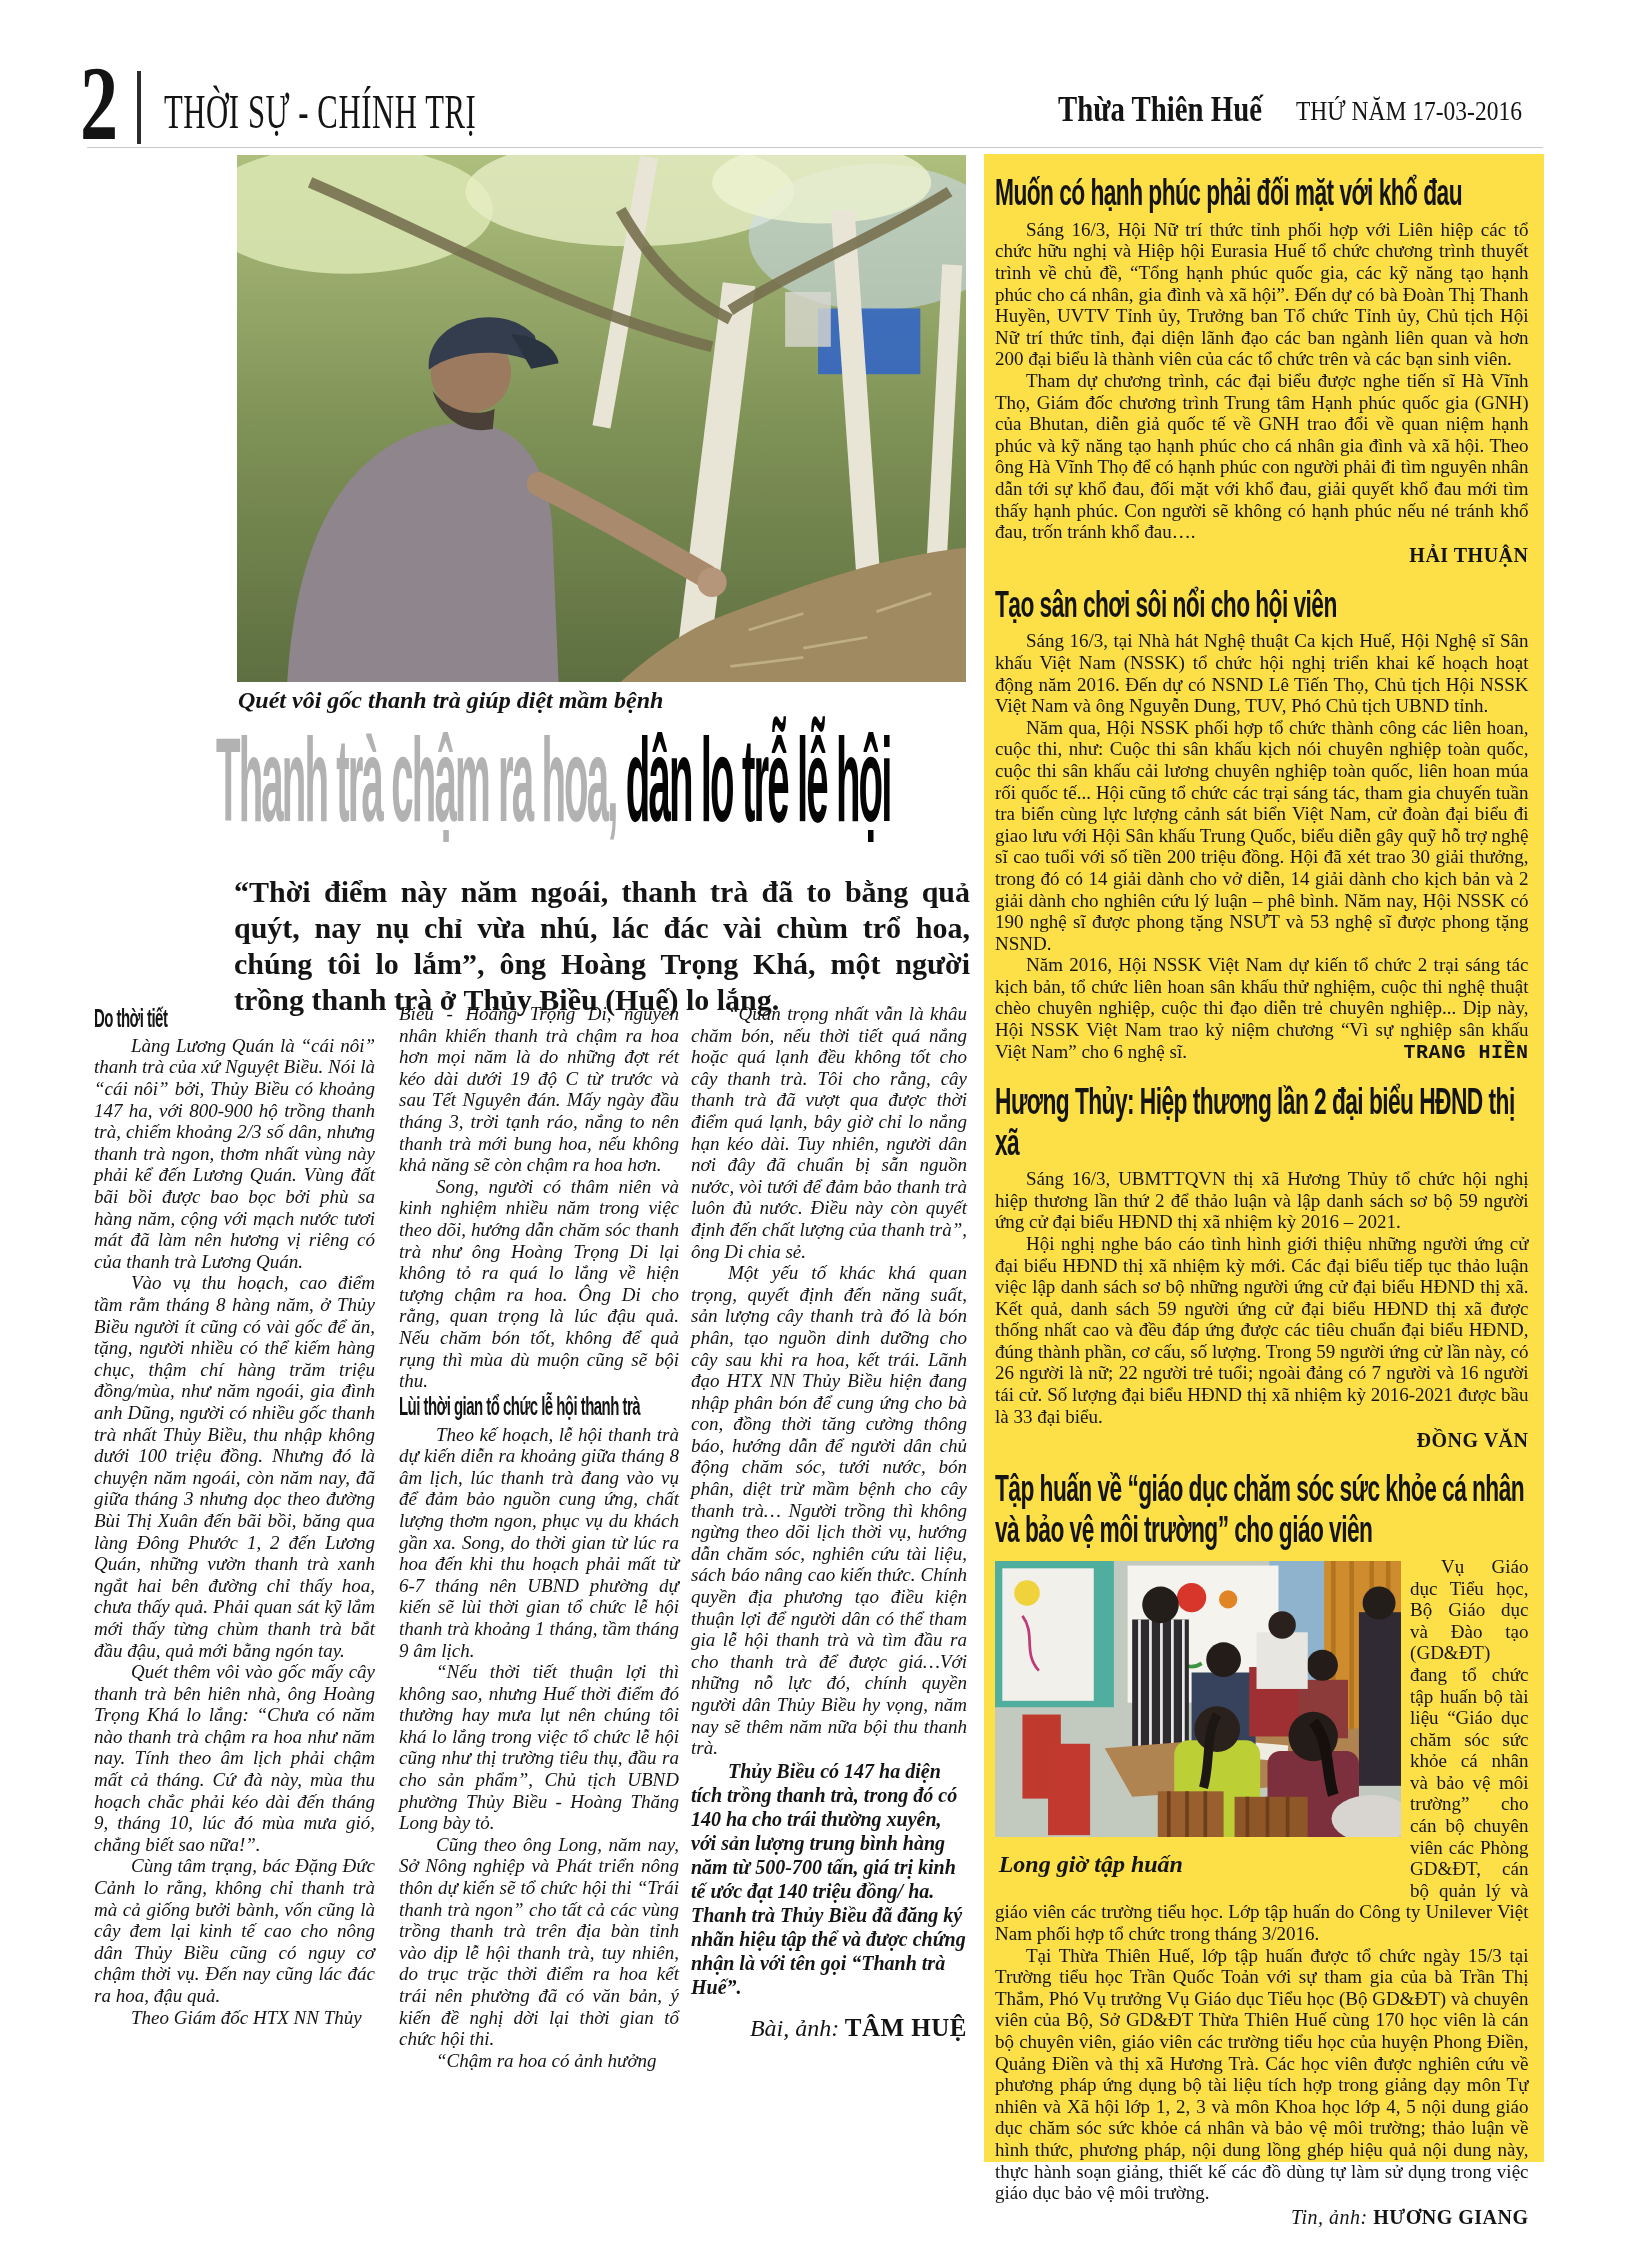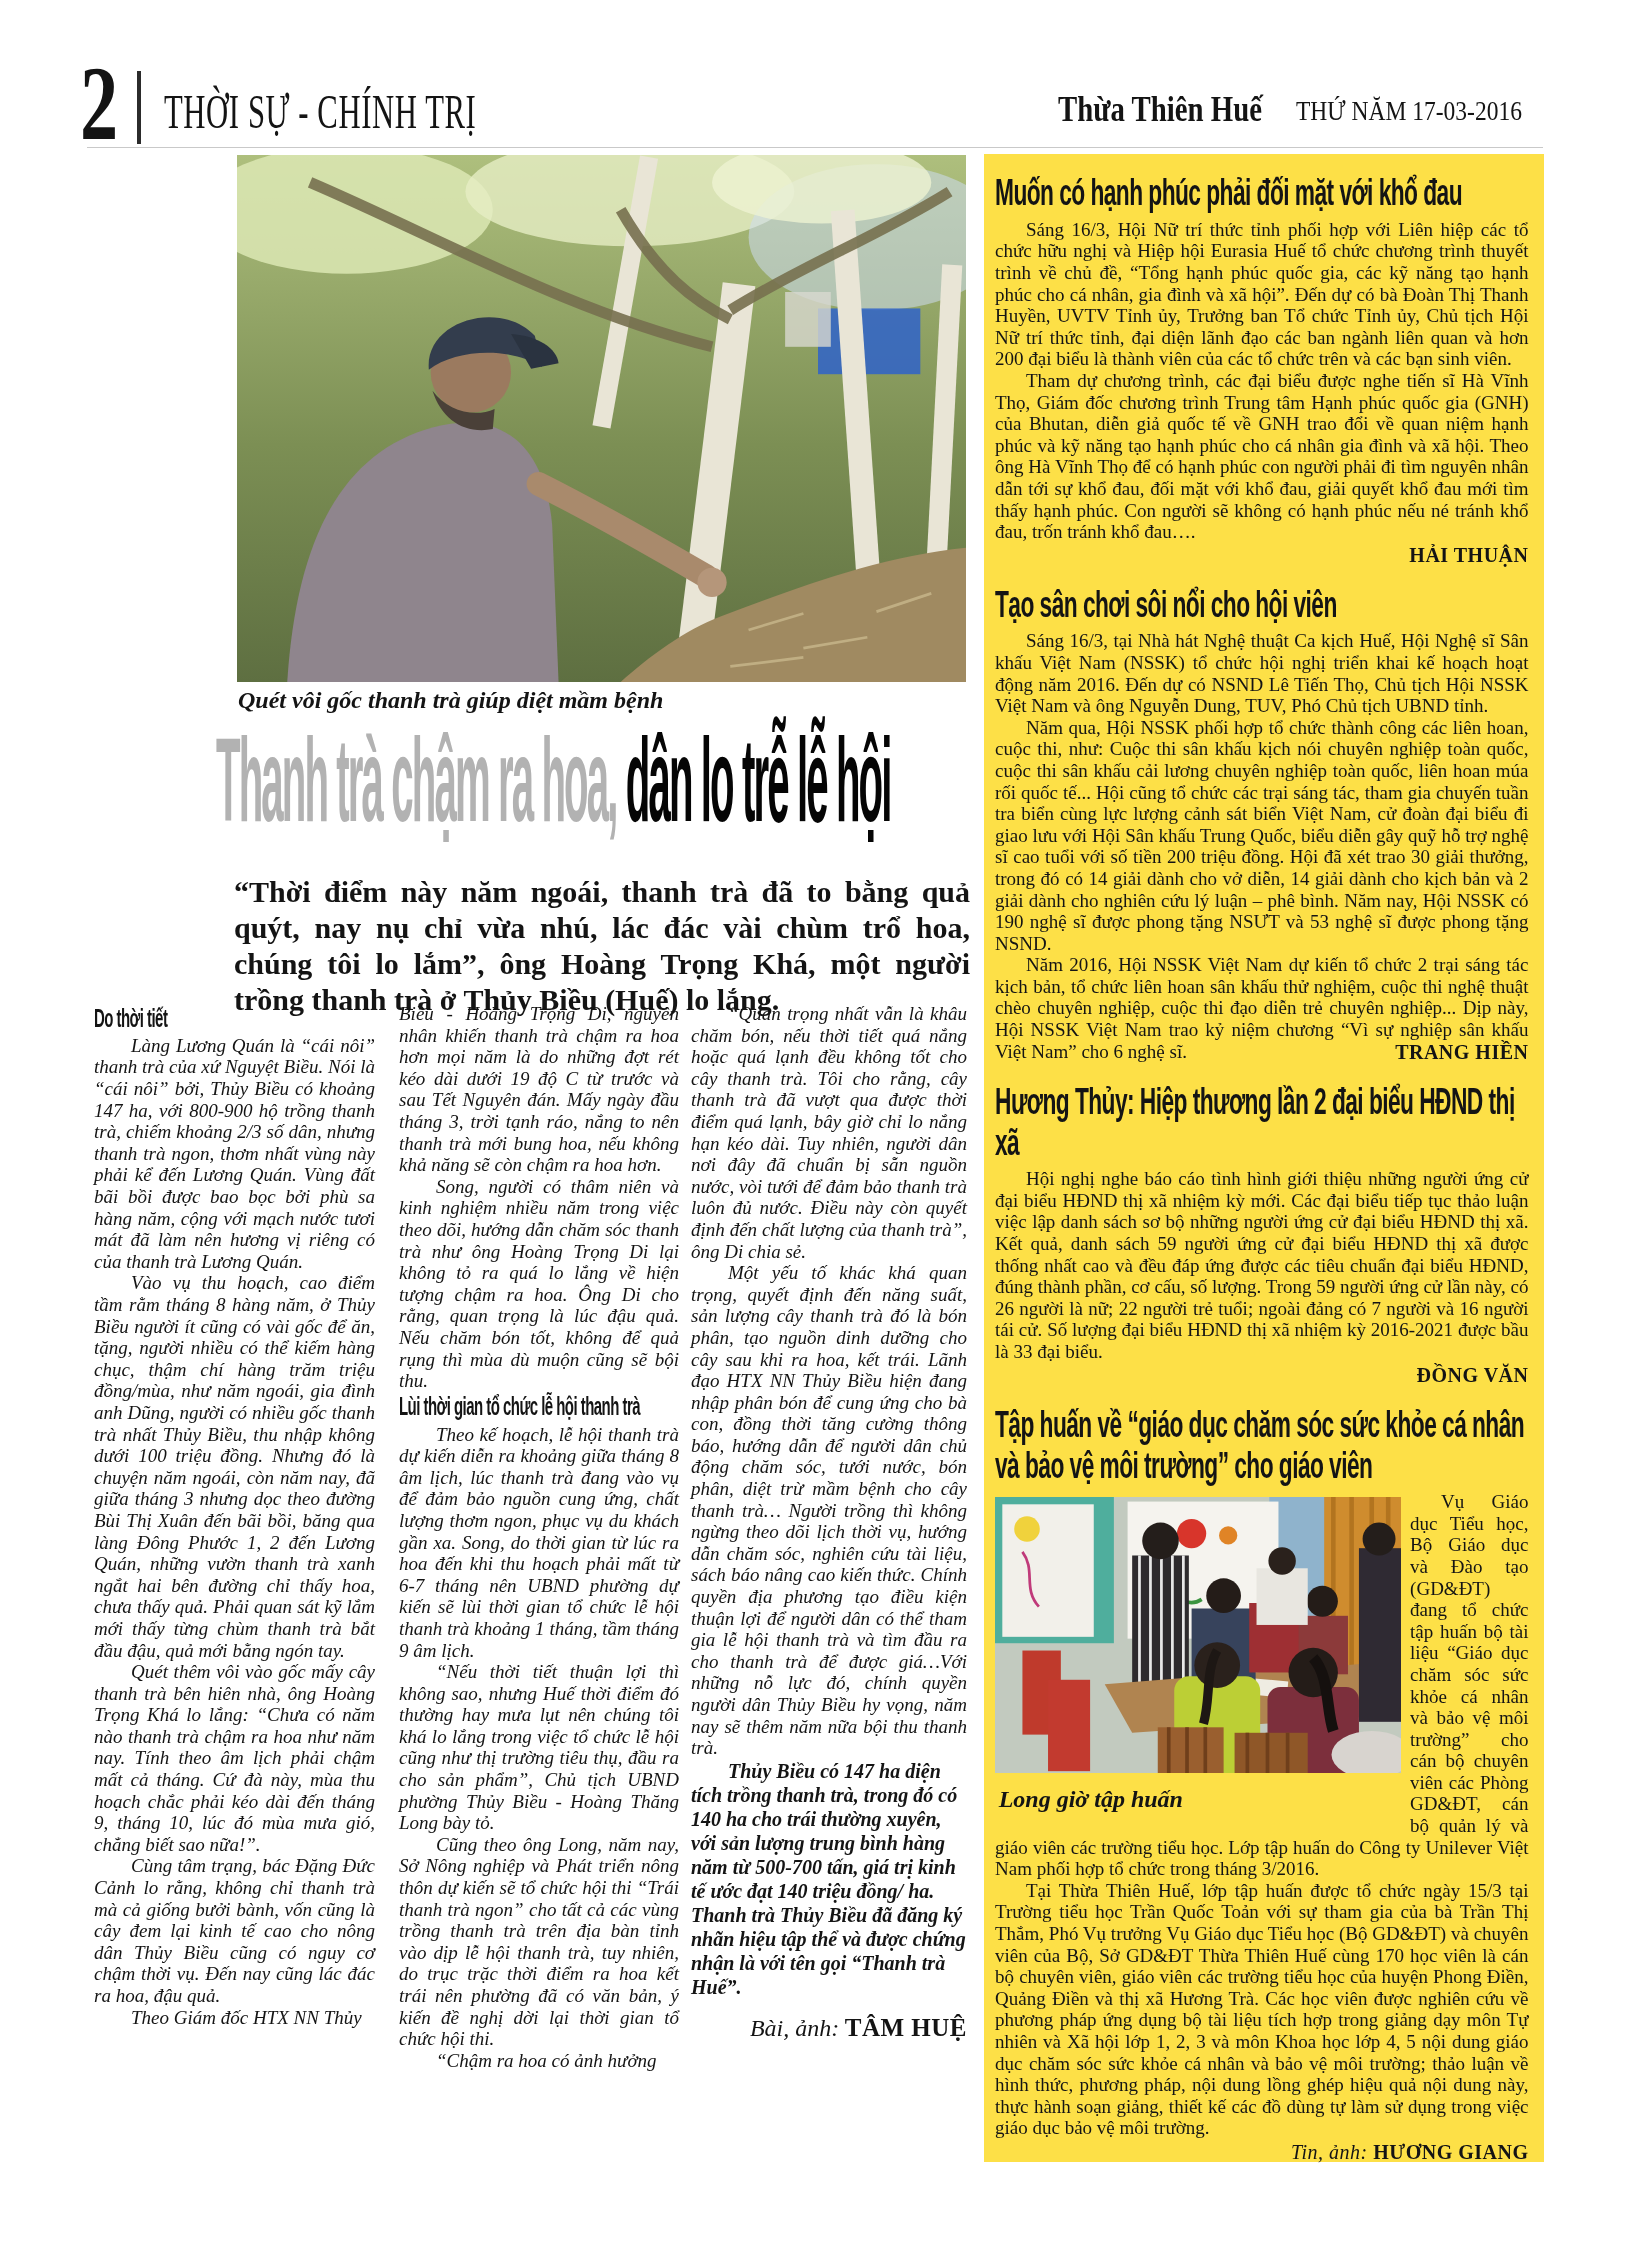--- a/index.html
+++ b/index.html
@@ -49,21 +49,21 @@
   
   .panel{left:984px;top:154px;width:560px;height:2008px;background:#fde047;
          box-sizing:border-box;padding:14.6px 15.5px 0 11px;}
   .panel h2{font-family:"Liberation Sans",sans-serif;font-weight:bold;
          font-size:37px;line-height:41px;letter-spacing:-0.9px;margin:3.7px 0 5.5px;
          width:866px;transform:scaleX(.615);transform-origin:left top;}
   .panel p{margin:0;font-size:19px;line-height:21.6px;text-align:justify;text-indent:31px;}
   .panel .byline2{text-align:right;font-weight:bold;font-size:20px;letter-spacing:0.5px;
          margin:1.8px 0 16.4px;}
   .panel .byline2 .pref{font-weight:normal;font-style:italic;}
-  .panel .byline-overlap{margin-top:-21px;}
+  .panel .byline-overlap{margin-top:-21px;font-family:Liberation Mono, monospace;}
   .panel figure{float:left;width:406px;margin:5.5px 9.1px 1.8px 0;padding:0;}
   .panel figcaption{font-style:italic;font-weight:bold;font-size:24px;margin:9.1px 0 1.8px 3.7px;}
   .clear{clear:both;}
 </style>
 </head>
 <body>
 
 <div class="page">
 
   <div class="abs pagenum">2</div>
@@ -162,20 +162,21 @@
     <div>
       <h2>Tạo sân chơi sôi nổi cho hội viên</h2>
       <p>Sáng 16/3, tại Nhà hát Nghệ thuật Ca kịch Huế, Hội Nghệ sĩ Sân khấu Việt Nam (NSSK) tổ chức hội nghị triển khai kế hoạch hoạt động năm 2016. Đến dự có NSND Lê Tiến Thọ, Chủ tịch Hội NSSK Việt Nam và ông Nguyễn Dung, TUV, Phó Chủ tịch UBND tỉnh.</p>
       <p>Năm qua, Hội NSSK phối hợp tổ chức thành công các liên hoan, cuộc thi, như: Cuộc thi sân khấu kịch nói chuyên nghiệp toàn quốc, cuộc thi sân khấu cải lương chuyên nghiệp toàn quốc, liên hoan múa rối quốc tế... Hội cũng tổ chức các trại sáng tác, tham gia chuyến tuần tra biển cùng lực lượng cảnh sát biển Việt Nam, cử đoàn đại biểu đi giao lưu với Hội Sân khấu Trung Quốc, biểu diễn gây quỹ hỗ trợ nghệ sĩ cao tuổi với số tiền 200 triệu đồng. Hội đã xét trao 30 giải thưởng, trong đó có 14 giải dành cho vở diễn, 14 giải dành cho kịch bản và 2 giải dành cho nghiên cứu lý luận – phê bình. Năm nay, Hội NSSK có 190 nghệ sĩ được phong tặng NSƯT và 53 nghệ sĩ được phong tặng NSND.</p>
       <p>Năm 2016, Hội NSSK Việt Nam dự kiến tổ chức 2 trại sáng tác kịch bản, tổ chức liên hoan sân khấu thử nghiệm, cuộc thi nghệ thuật chèo chuyên nghiệp, cuộc thi đạo diễn trẻ chuyên nghiệp... Dịp này, Hội NSSK Việt Nam trao kỷ niệm chương “Vì sự nghiệp sân khấu Việt Nam” cho 6 nghệ sĩ.</p>
       <div class="byline2 byline-overlap">TRANG HIỀN</div>
     </div>
 
     <div>
       <h2>Hương Thủy: Hiệp thương lần 2 đại biểu HĐND thị xã</h2>
+      <p>Sáng 16/3, UBMTTQVN thị xã Hương Thủy tổ chức hội nghị hiệp thương lần thứ 2 để thảo luận và lập danh sách sơ bộ 59 người ứng cử đại biểu HĐND thị xã nhiệm kỳ 2016 – 2021.</p>
       <p>Hội nghị nghe báo cáo tình hình giới thiệu những người ứng cử đại biểu HĐND thị xã nhiệm kỳ mới. Các đại biểu tiếp tục thảo luận việc lập danh sách sơ bộ những người ứng cử đại biểu HĐND thị xã. Kết quả, danh sách 59 người ứng cử đại biểu HĐND thị xã được thống nhất cao và đều đáp ứng được các tiêu chuẩn đại biểu HĐND, đúng thành phần, cơ cấu, số lượng. Trong 59 người ứng cử lần này, có 26 người là nữ; 22 người trẻ tuổi; ngoài đảng có 7 người và 16 người tái cử. Số lượng đại biểu HĐND thị xã nhiệm kỳ 2016-2021 được bầu là 33 đại biểu.</p>
       <div class="byline2">ĐỒNG VĂN</div>
     </div>
 
     <div>
       <h2>Tập huấn về “giáo dục chăm sóc sức khỏe cá nhân và bảo vệ môi trường” cho giáo viên</h2>
       <figure>
         <svg width="406" height="276" viewBox="0 0 444 302" preserveAspectRatio="none">
           <rect width="444" height="302" fill="#c2cabf"></rect>
           <rect x="0" y="0" width="130" height="160" fill="#4fae9d"></rect>

